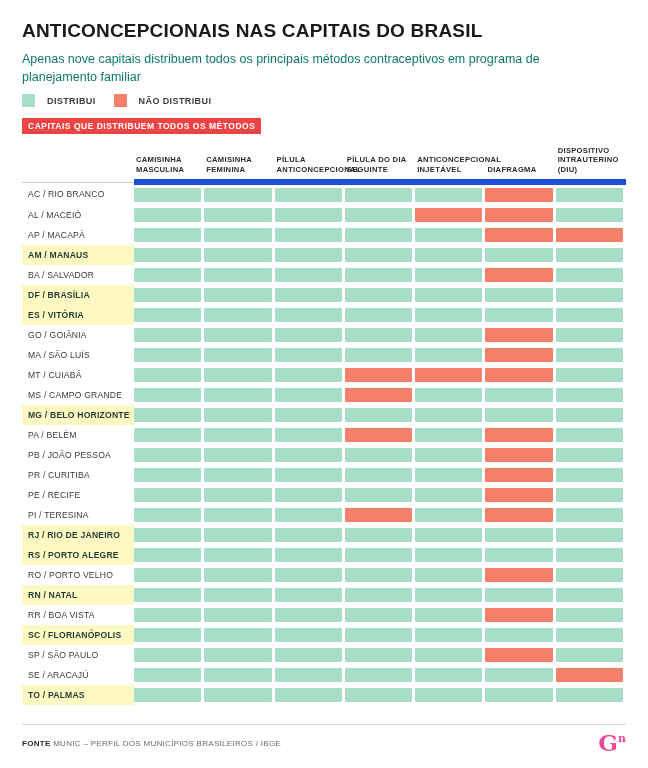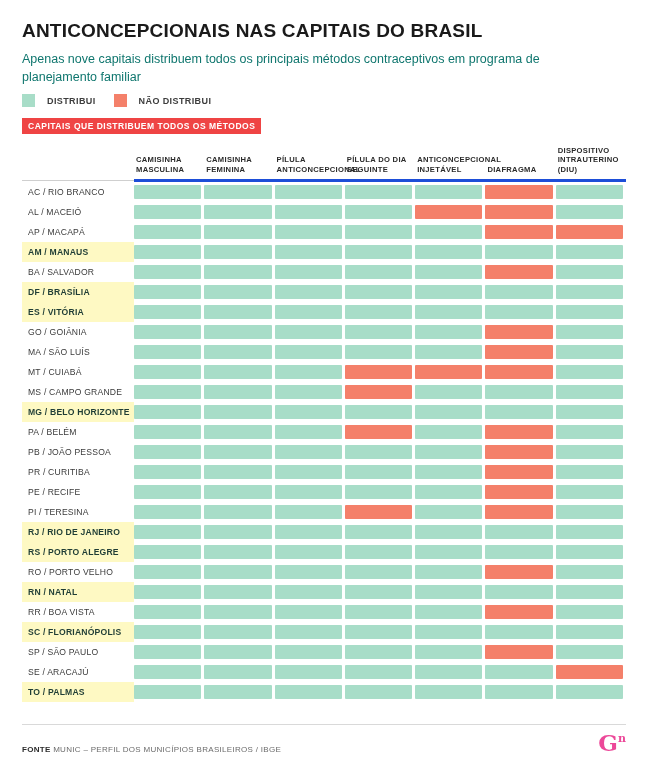--- a/index.html
+++ b/index.html
@@ -78,21 +78,21 @@
   table.grid th.col-head {
     font-size: 7.6px;
     font-weight: bold;
     letter-spacing: 0.3px;
     color: #2b2b2b;
     text-transform: uppercase;
     text-align: left;
     vertical-align: bottom;
     padding: 0 0 5px 2px;
     line-height: 1.25;
-    border-bottom: 3px solid #1d4ed8;
+    border-bottom: 6px solid #1d4ed8;
     height: 34px;
   }
   table.grid th.corner {
     border-bottom: 1px solid #cfcfcf;
     width: 110px;
   }
   td.cap {
     width: 110px;
     font-size: 8.6px;
     letter-spacing: 0.2px;
@@ -119,21 +119,21 @@
     border-radius: 1px;
   }
   .bar.yes { background: #a8ddc8; }
   .bar.no  { background: #f4806a; }
   .footer {
     position: absolute;
     left: 22px;
     right: 22px;
     bottom: 14px;
     display: flex;
-    align-items: flex-end;
+    align-items: center;
     justify-content: space-between;
     border-top: 1px solid #d9d9d9;
     padding-top: 8px;
   }
   .source {
     font-size: 8px;
     letter-spacing: 0.3px;
     color: #6b6b6b;
     text-transform: uppercase;
   }

